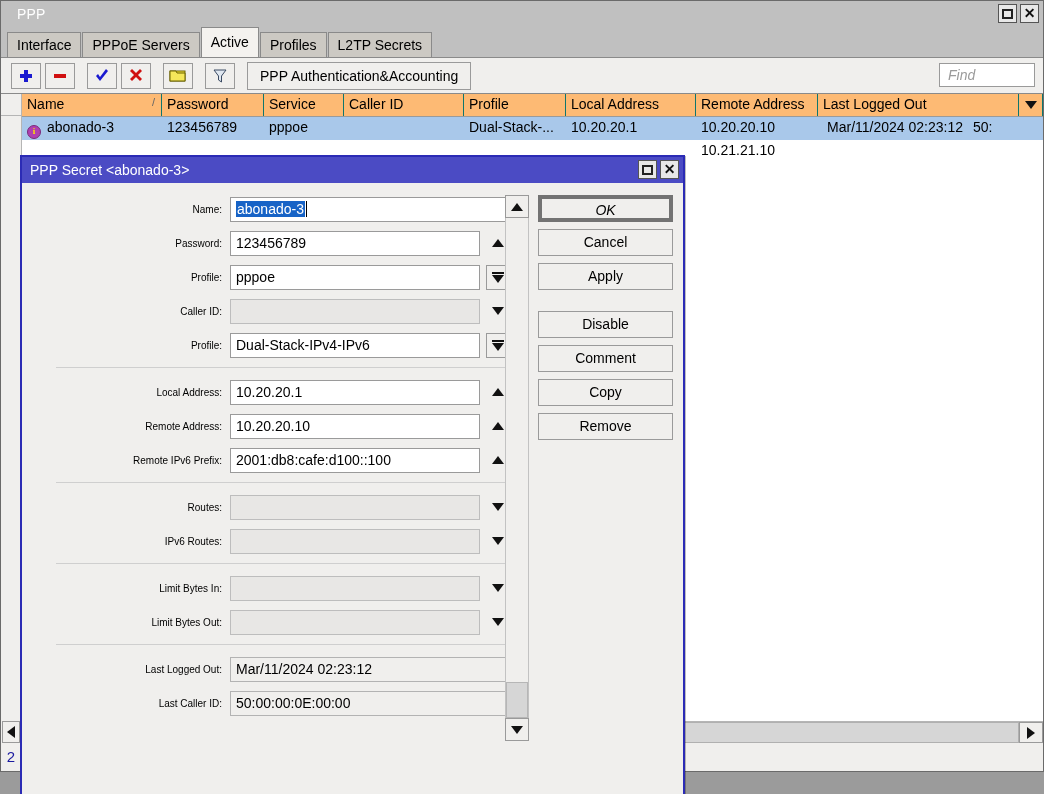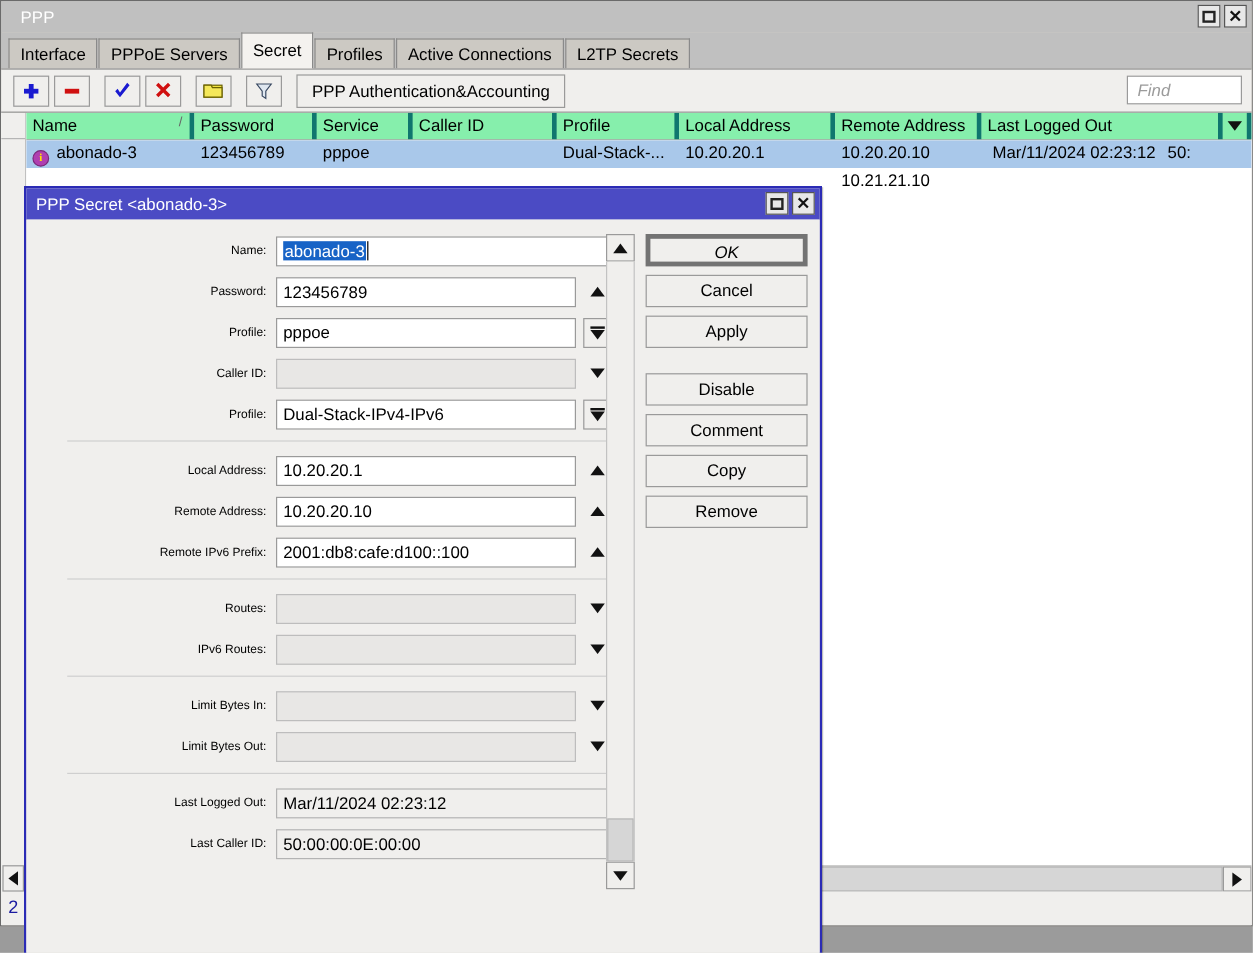--- a/index.html
+++ b/index.html
@@ -90,22 +90,22 @@
   .gutter .hdrpad{height:22px;width:100%;background:#f0efed;border-bottom:1px solid #b5b5b5;box-sizing:border-box;}
   .gutter .spacer{flex:1 1 auto;width:100%;}
   .gutter .leftarrow{
     width:18px;height:22px;background:#f0efed;border:1px solid #9a9a9a;
     display:flex;align-items:center;justify-content:center;box-sizing:border-box;cursor:pointer;
   }
   .gutter .rowcount{font-size:15px;color:#1a1aa0;height:28px;line-height:28px;}
   .grid{flex:1 1 auto;display:flex;flex-direction:column;background:#fff;min-width:0;}
   .thead{display:flex;height:23px;background:#f0efed;border-bottom:1px solid #9a9a9a;box-sizing:border-box;flex:0 0 23px;}
   .th{
-    border-right:4px solid #0f766e;padding:2px 0 0 5px;font-size:14px;
-    box-sizing:border-box;white-space:nowrap;overflow:hidden;background:#86efac;cursor:pointer;
+    border-right:1px solid #0f766e;padding:2px 0 0 5px;font-size:14px;
+    box-sizing:border-box;white-space:nowrap;overflow:hidden;background:#fdba74;cursor:pointer;
   }
   .th .sortmark{float:right;margin-right:6px;color:#666;font-size:11px;}
   .th.lastcol{flex:0 0 24px;padding:0;display:flex;align-items:center;justify-content:center;}
   .tbody{flex:1 1 auto;background:#fff;position:relative;}
   .trow{display:flex;height:23px;box-sizing:border-box;font-size:14px;}
   .trow.sel{background:#a9c8ea;}
   .td{
     padding:2px 0 0 5px;box-sizing:border-box;white-space:nowrap;overflow:hidden;
     border-right:1px solid transparent;
   }
@@ -208,23 +208,22 @@
         </div>
       <div class="tbtn">
           <span class="xglyph">✕</span>
         </div>
     </div>
   </div>
 
   <div class="tabstrip">
     <div class="tab">Interface</div>
     <div class="tab">PPPoE Servers</div>
-    <div class="tab active">Secret</div>
+    <div class="tab active">Active</div>
     <div class="tab">Profiles</div>
-    <div class="tab">Active Connections</div>
     <div class="tab">L2TP Secrets</div>
   </div>
 
   <div class="toolbar">
     <div class="tool">
       <svg width="16" height="16" viewBox="0 0 16 16">
         <rect x="6" y="2" width="4" height="12" fill="#1a1ad0"></rect>
           <rect x="2" y="6" width="12" height="4" fill="#1a1ad0"></rect>
       </svg>
     </div>

